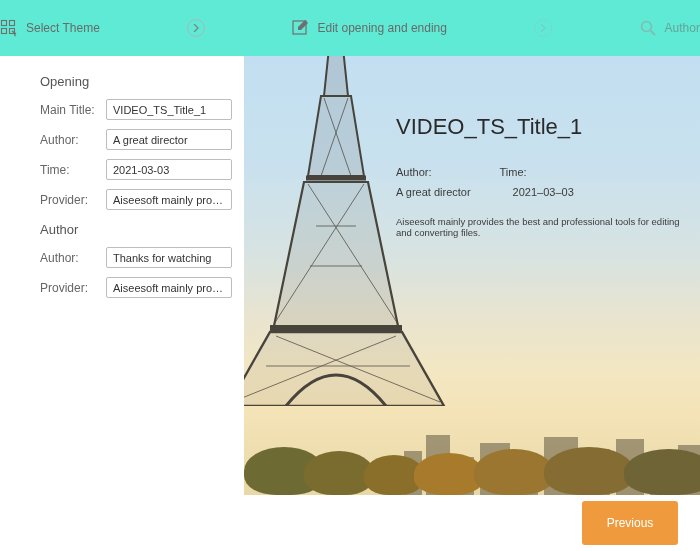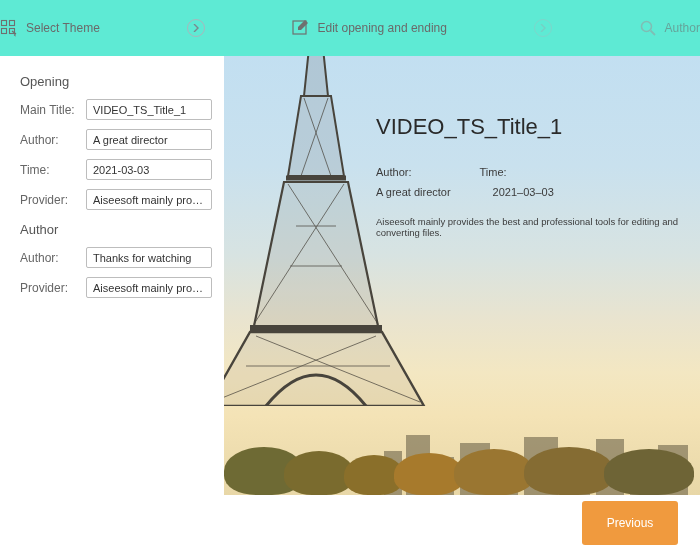--- a/index.html
+++ b/index.html
@@ -65,20 +65,21 @@
   .chev {
     width: 18px; height: 18px; border: 1px solid #a9b7bc; border-radius: 50%;
     display: inline-flex; align-items: center; justify-content: center;
     color: #7b898e; font-size: 10px;
   }
   .chev.disabled { opacity: 0.4; }
   .body {
     flex: 1;
     display: flex;
     min-height: 0;
+    padding-left: 20px;
   }
   .form-pane {
     width: 224px;
     padding: 14px 12px 0 20px;
     font-size: 12px;
     color: #555;
   }
   .section-h {
     font-size: 13px;
     color: #555;

